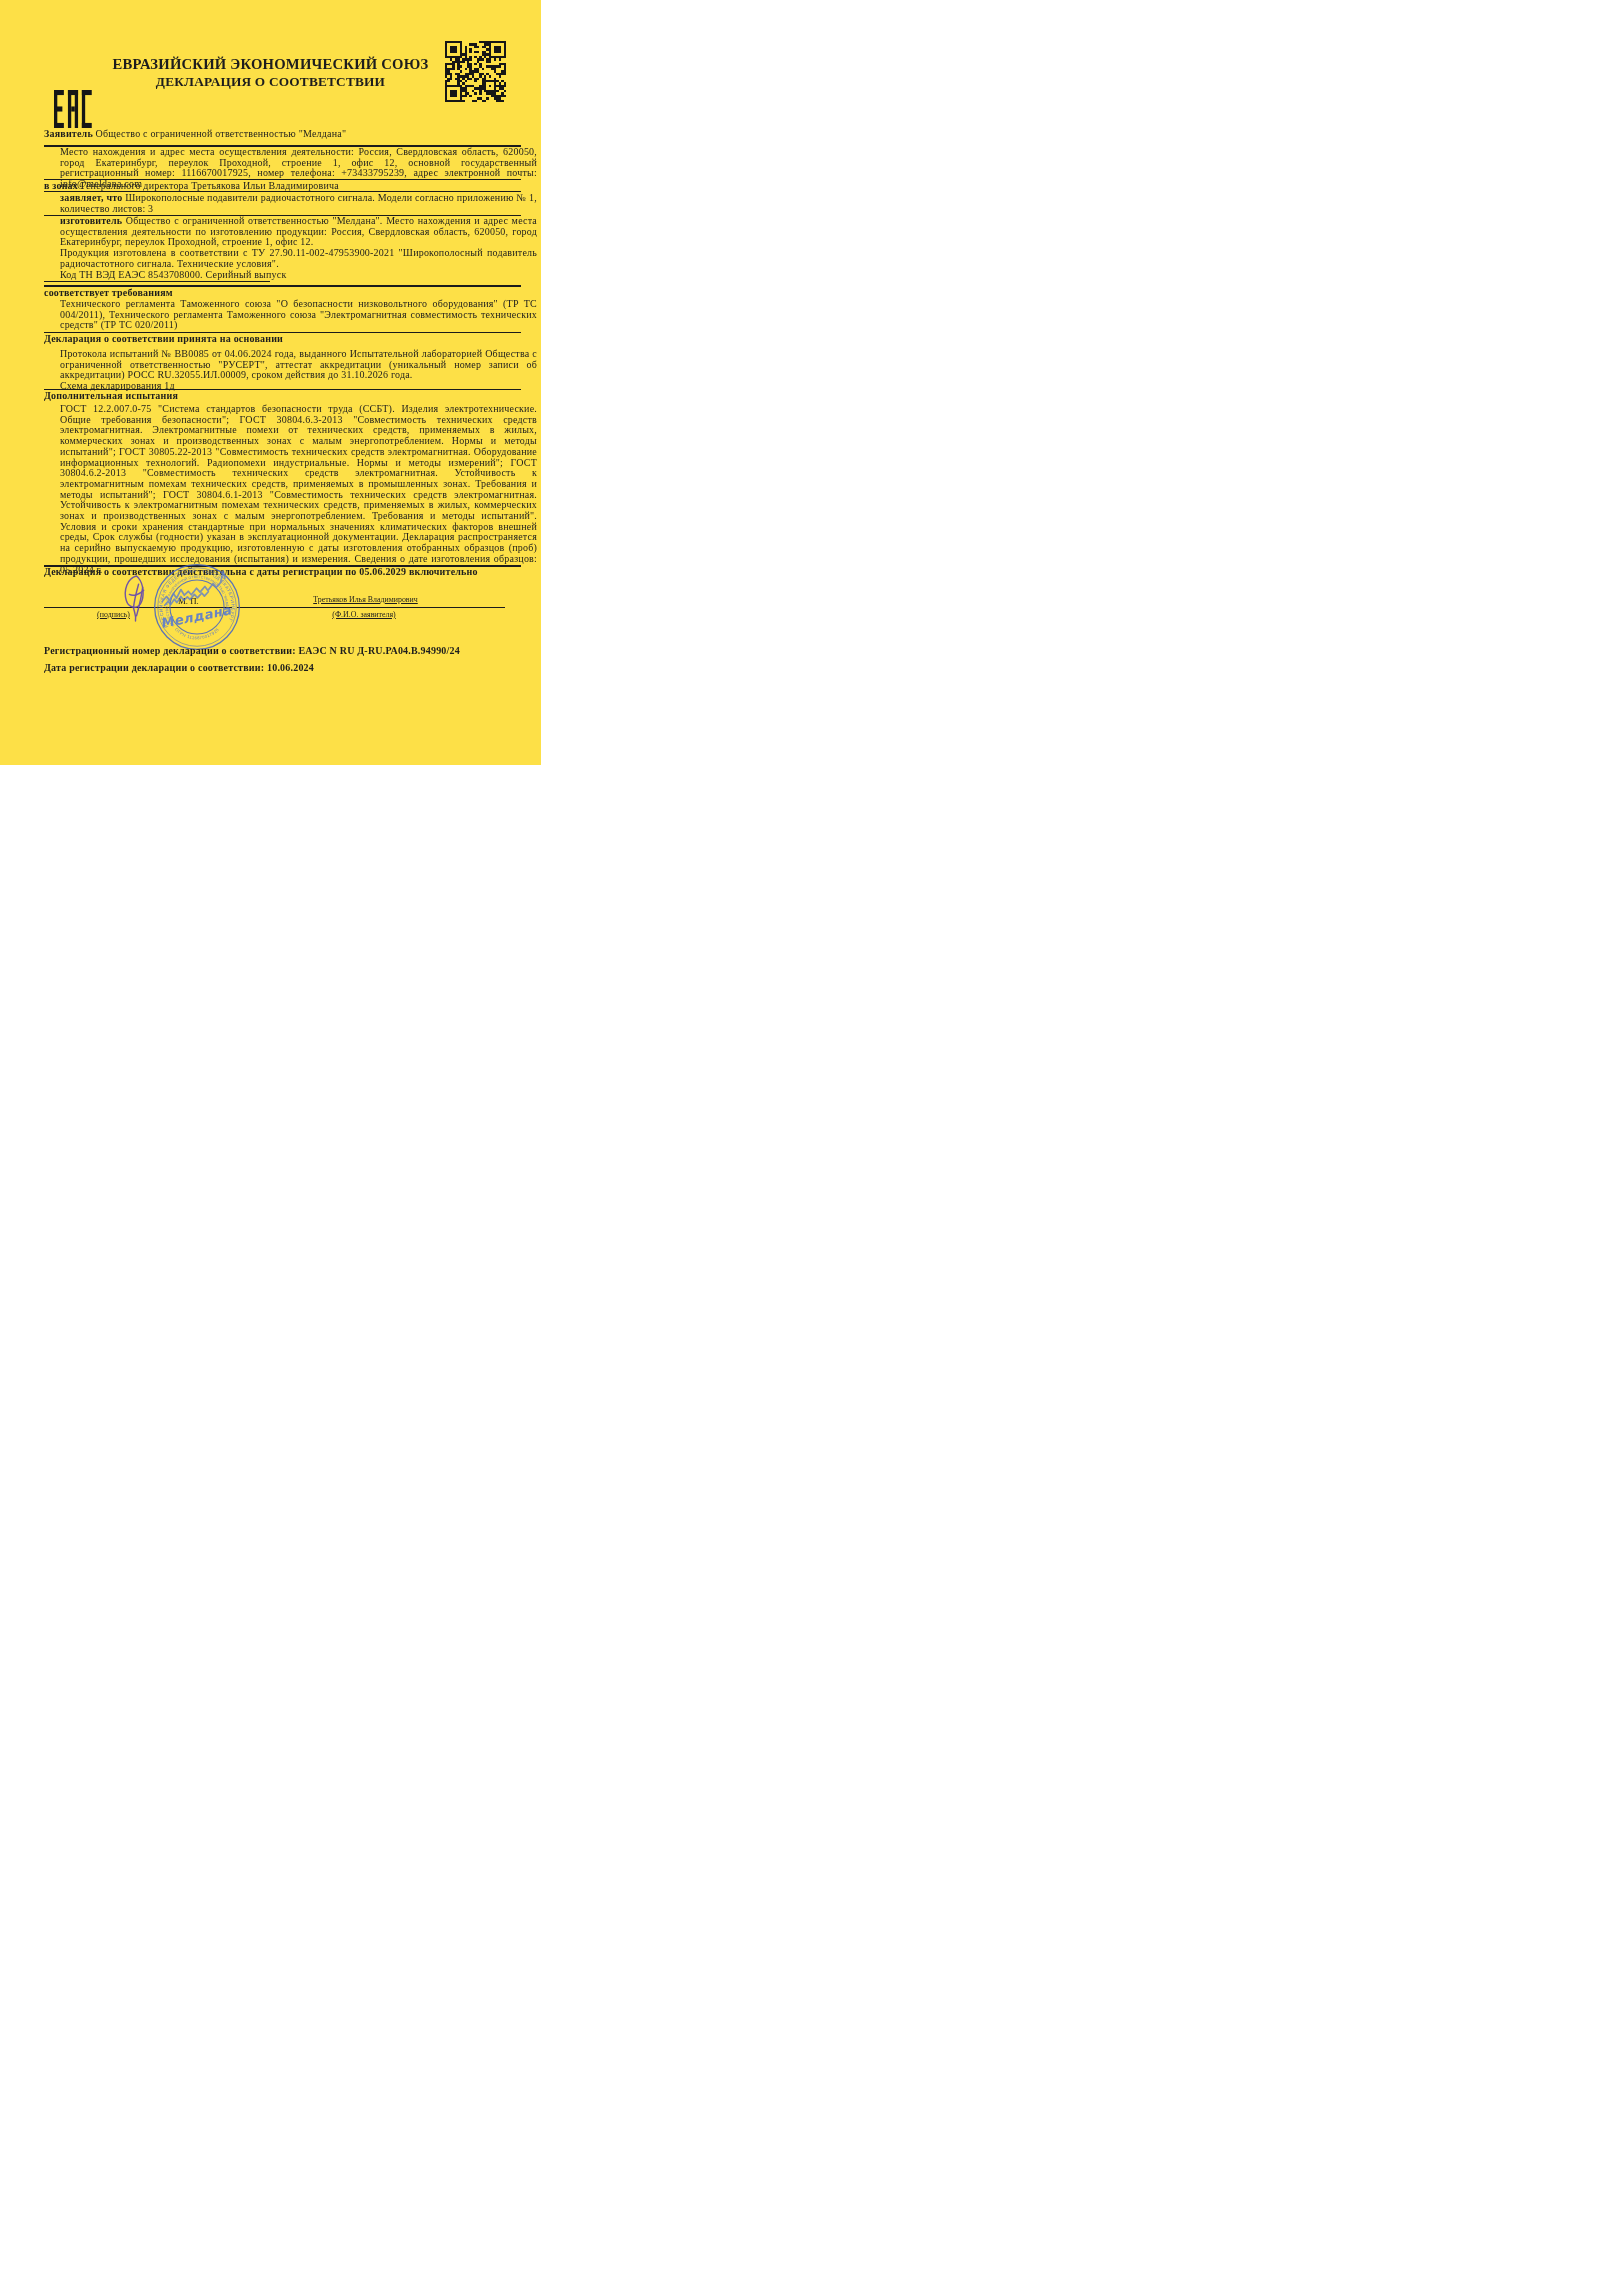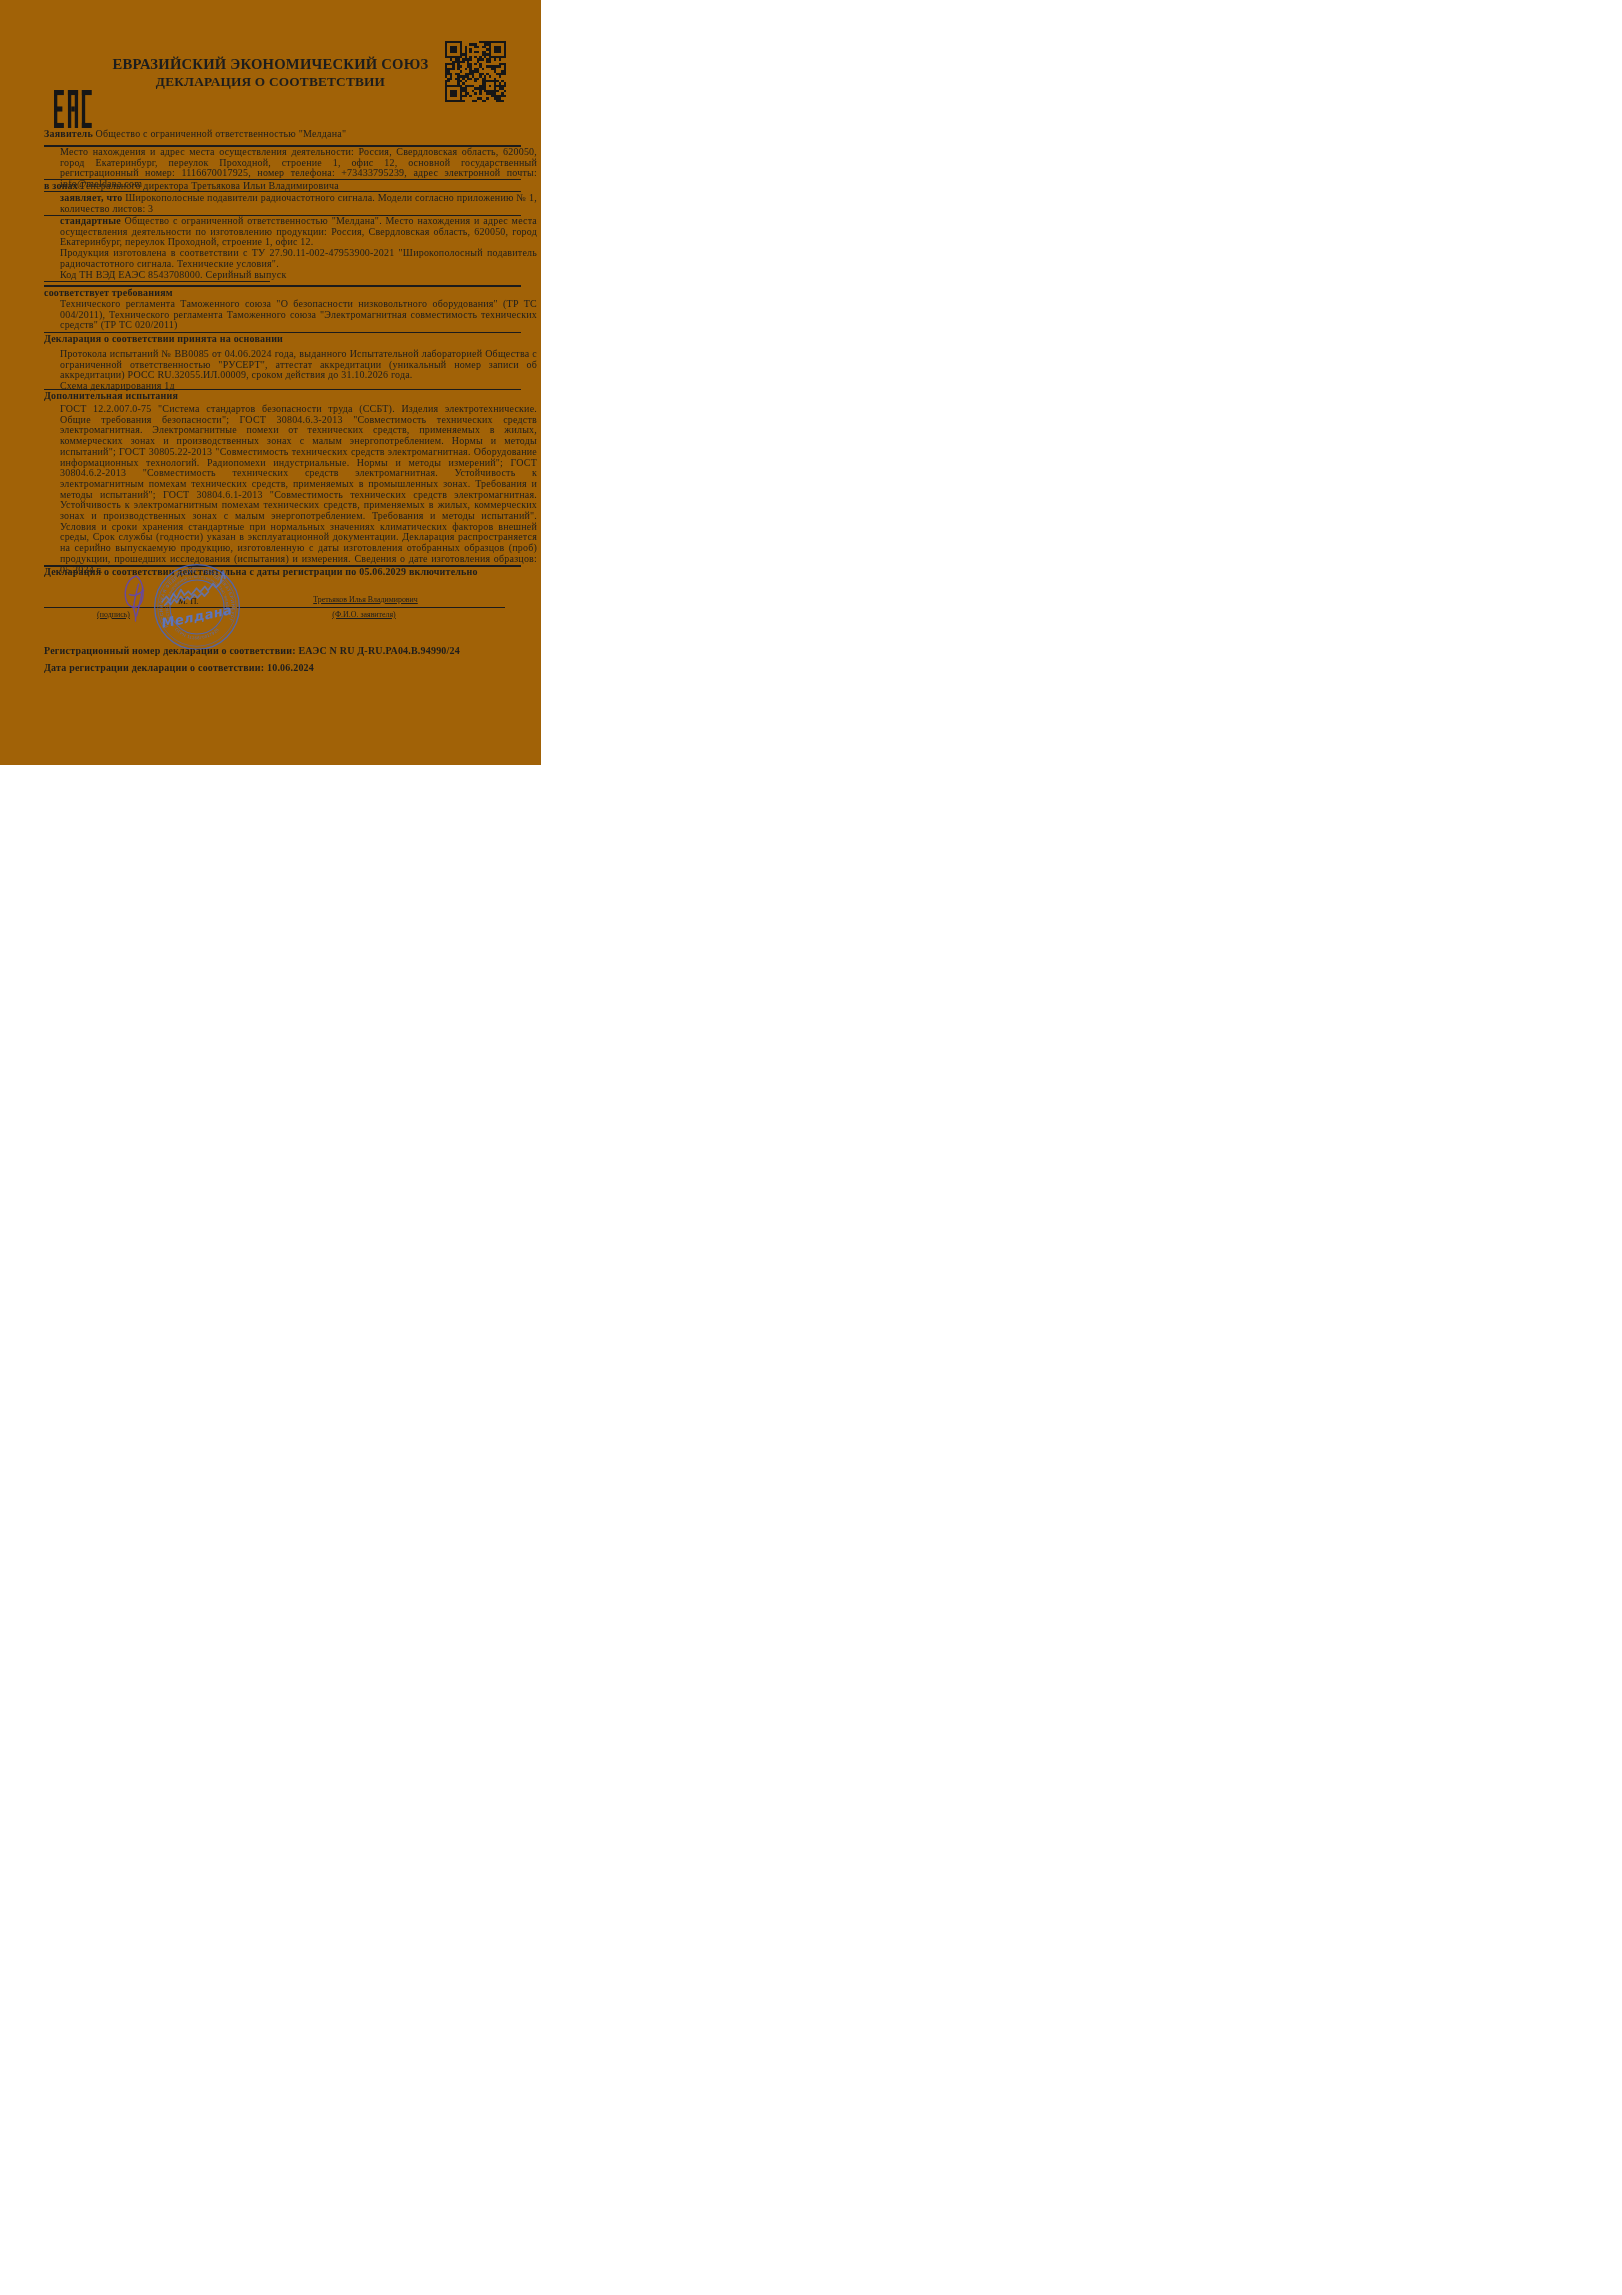--- a/index.html
+++ b/index.html
@@ -1,16 +1,16 @@
 <!DOCTYPE html>
 <html style="font-size:7.9px"><head>
 <meta charset="utf-8">
 <style>
   html,body{margin:0;padding:0;background:#fff;}
-  .page{position:relative;width:541px;height:765px;background:#a16207;overflow:hidden;
+  .page{position:relative;width:541px;height:765px;background:#fde047;overflow:hidden;
         font-family:"Liberation Serif",serif;color:#1d1d1d;}
   .blk{position:absolute;left:44px;width:477px;font-size:10px;line-height:10.7px;letter-spacing:0.2px;}
   .just{text-align:justify;margin-left:16px;}
   .blk p{margin:0;}
   b{font-weight:bold;}
   .title{position:absolute;left:0;width:541px;text-align:center;font-weight:bold;letter-spacing:0.2px;}
   .t1{top:56px;font-size:14.7px;}
   .t2{top:74px;font-size:13.3px;}
   .rule{position:absolute;left:44px;width:477px;background:#1b1b1b;}
   .partrule{position:absolute;left:44px;width:226px;height:1.2px;background:#1b1b1b;}
@@ -398,21 +398,21 @@
     <p><b>в зонах</b> <span>Генерального директора Третьякова Ильи Владимировича</span></p>
   </div>
   <div class="rule" style="top:191px;height:1.2px"></div>
 
   <div class="blk just" style="top:193px">
     <p><b>заявляет, что</b> <span>Широкополосные подавители радиочастотного сигнала.  Модели согласно приложению  № 1, количество листов: 3</span></p>
   </div>
   <div class="rule" style="top:215px;height:1.2px"></div>
 
   <div class="blk just" style="top:216px">
-    <p><b>стандартные</b> <span>Общество с ограниченной ответственностью "Мелдана". Место нахождения и адрес места осуществления деятельности по изготовлению продукции: Россия, Свердловская область, 620050, город Екатеринбург, переулок Проходной, строение 1, офис 12.</span></p>
+    <p><b>изготовитель</b> <span>Общество с ограниченной ответственностью "Мелдана". Место нахождения и адрес места осуществления деятельности по изготовлению продукции: Россия, Свердловская область, 620050, город Екатеринбург, переулок Проходной, строение 1, офис 12.</span></p>
     <p>Продукция изготовлена в соответствии с ТУ 27.90.11-002-47953900-2021 "Широкополосный подавитель радиочастотного сигнала. Технические условия".</p>
     <p>Код ТН ВЭД ЕАЭС 8543708000. Серийный выпуск</p>
   </div>
   <div class="partrule" style="top:281px"></div>
   <div class="rule" style="top:285px;height:1.5px"></div>
 
   <div class="blk" style="top:288px">
     <p><b>соответствует требованиям</b></p>
   </div>
   <div class="blk just" style="top:295px;padding-top:3.9px">

